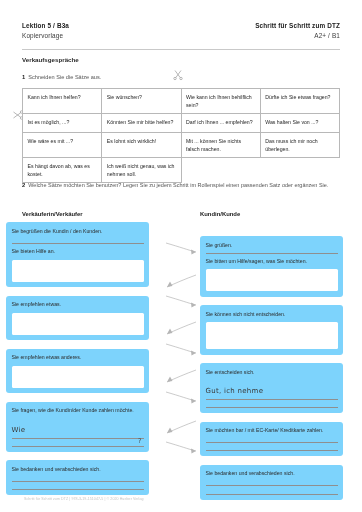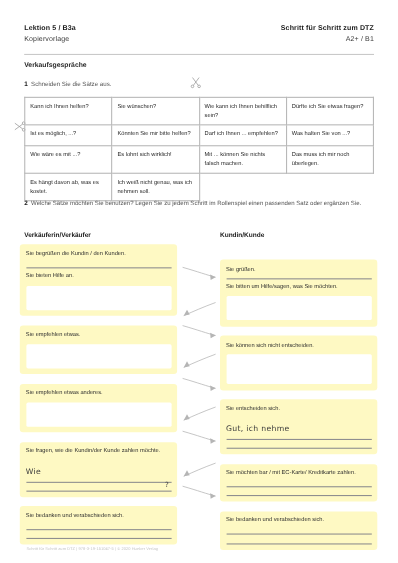--- a/index.html
+++ b/index.html
@@ -80,25 +80,25 @@
 
   .col-head {
     position: absolute; top: 211px;
     font-size: 5.9px; font-weight: bold; color: #1a1a1a;
   }
   .col-head.left  { left: 22px; }
   .col-head.right { left: 200px; }
 
   
   .col { position: absolute; width: 143px; }
-  .col.left  { left: 18px;  top: 222px; }
+  .col.left  { left: 6px;  top: 222px; }
   .col.right { left: 200px; top: 236px; }
 
   .card {
-    background: #fef9c3;
+    background: #7dd3fc;
     border-radius: 3px;
     padding: 4.5px 5.5px 5.5px 5.5px;
     margin-bottom: 8.5px;
   }
   .card-label {
     font-size: 5.2px; color: #2c2c2c; line-height: 1.65;
   }
   .writebox {
     background: #ffffff;
     border-radius: 1.5px;

